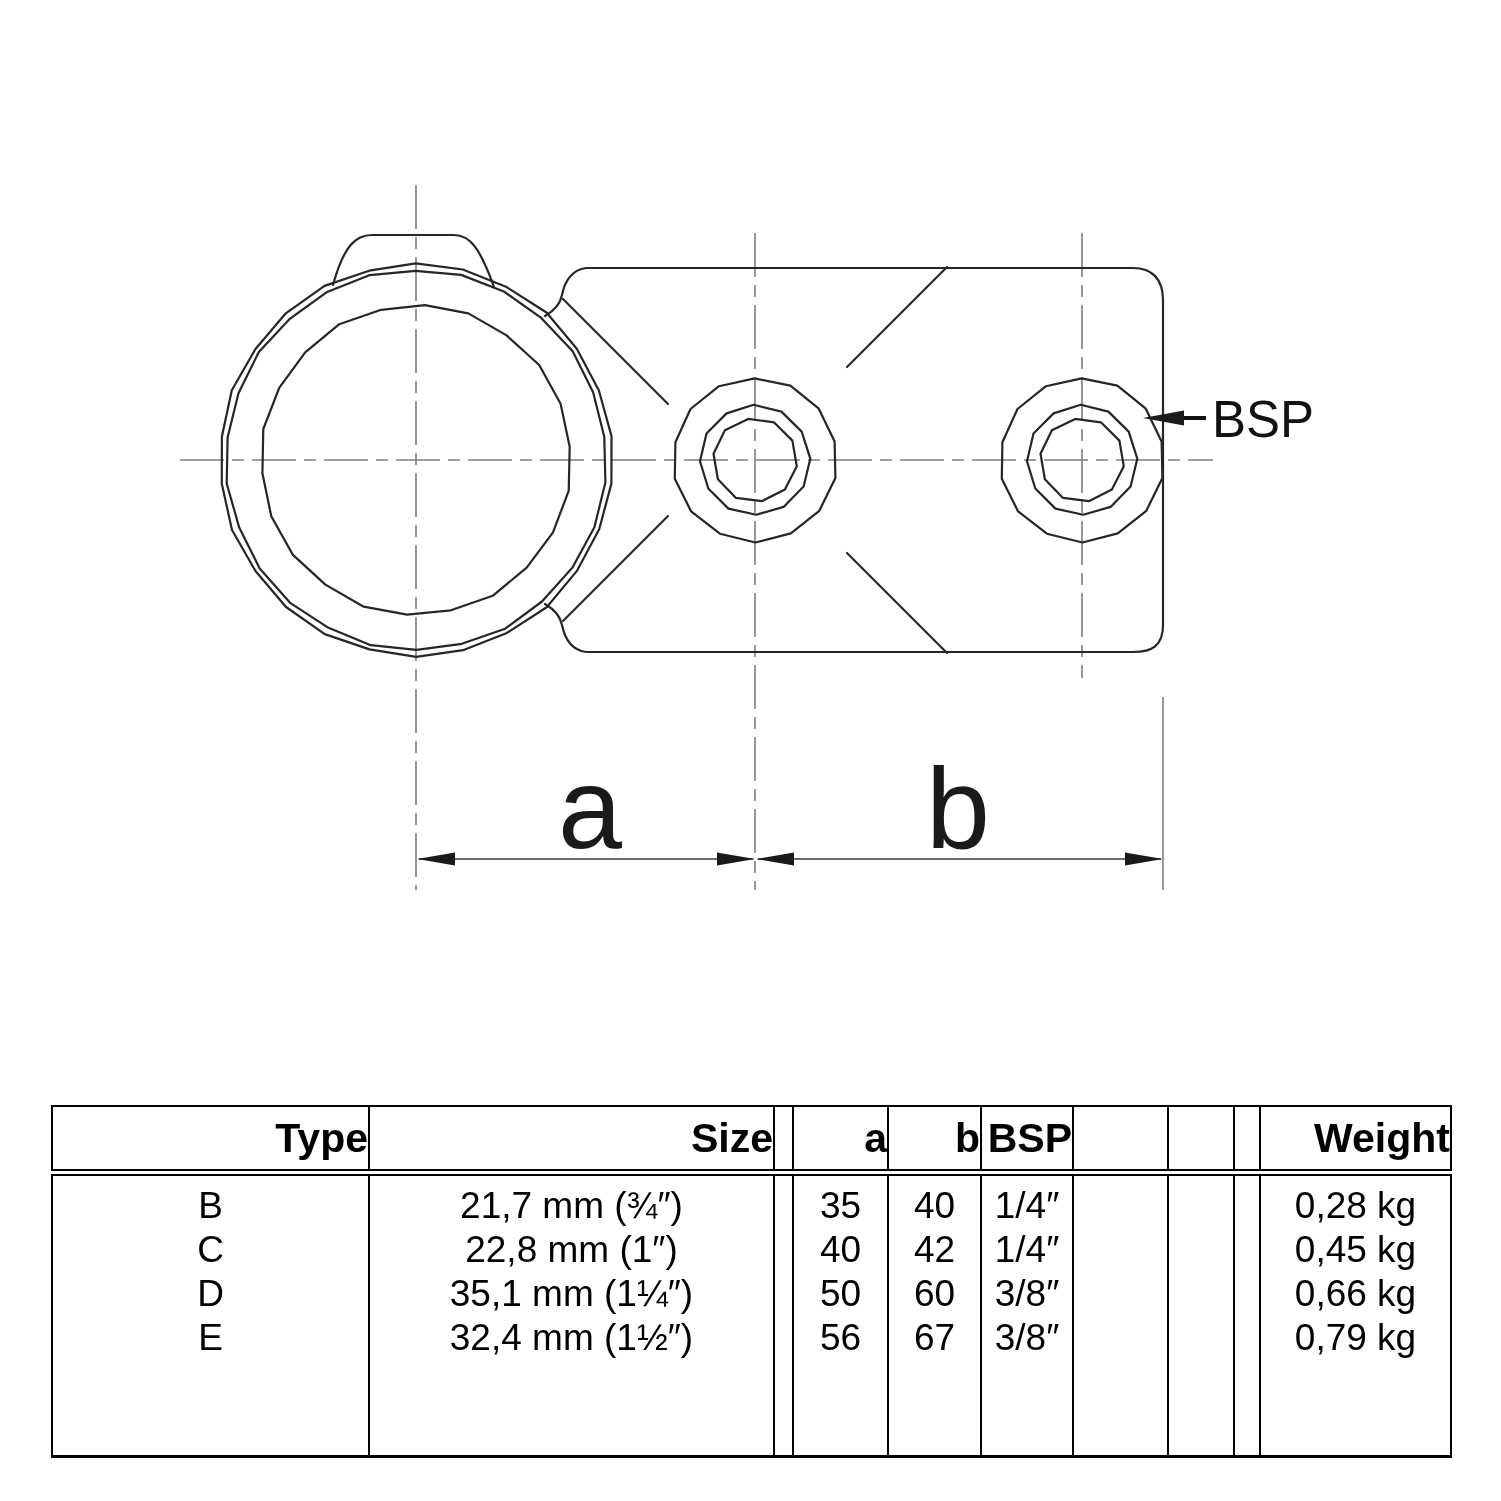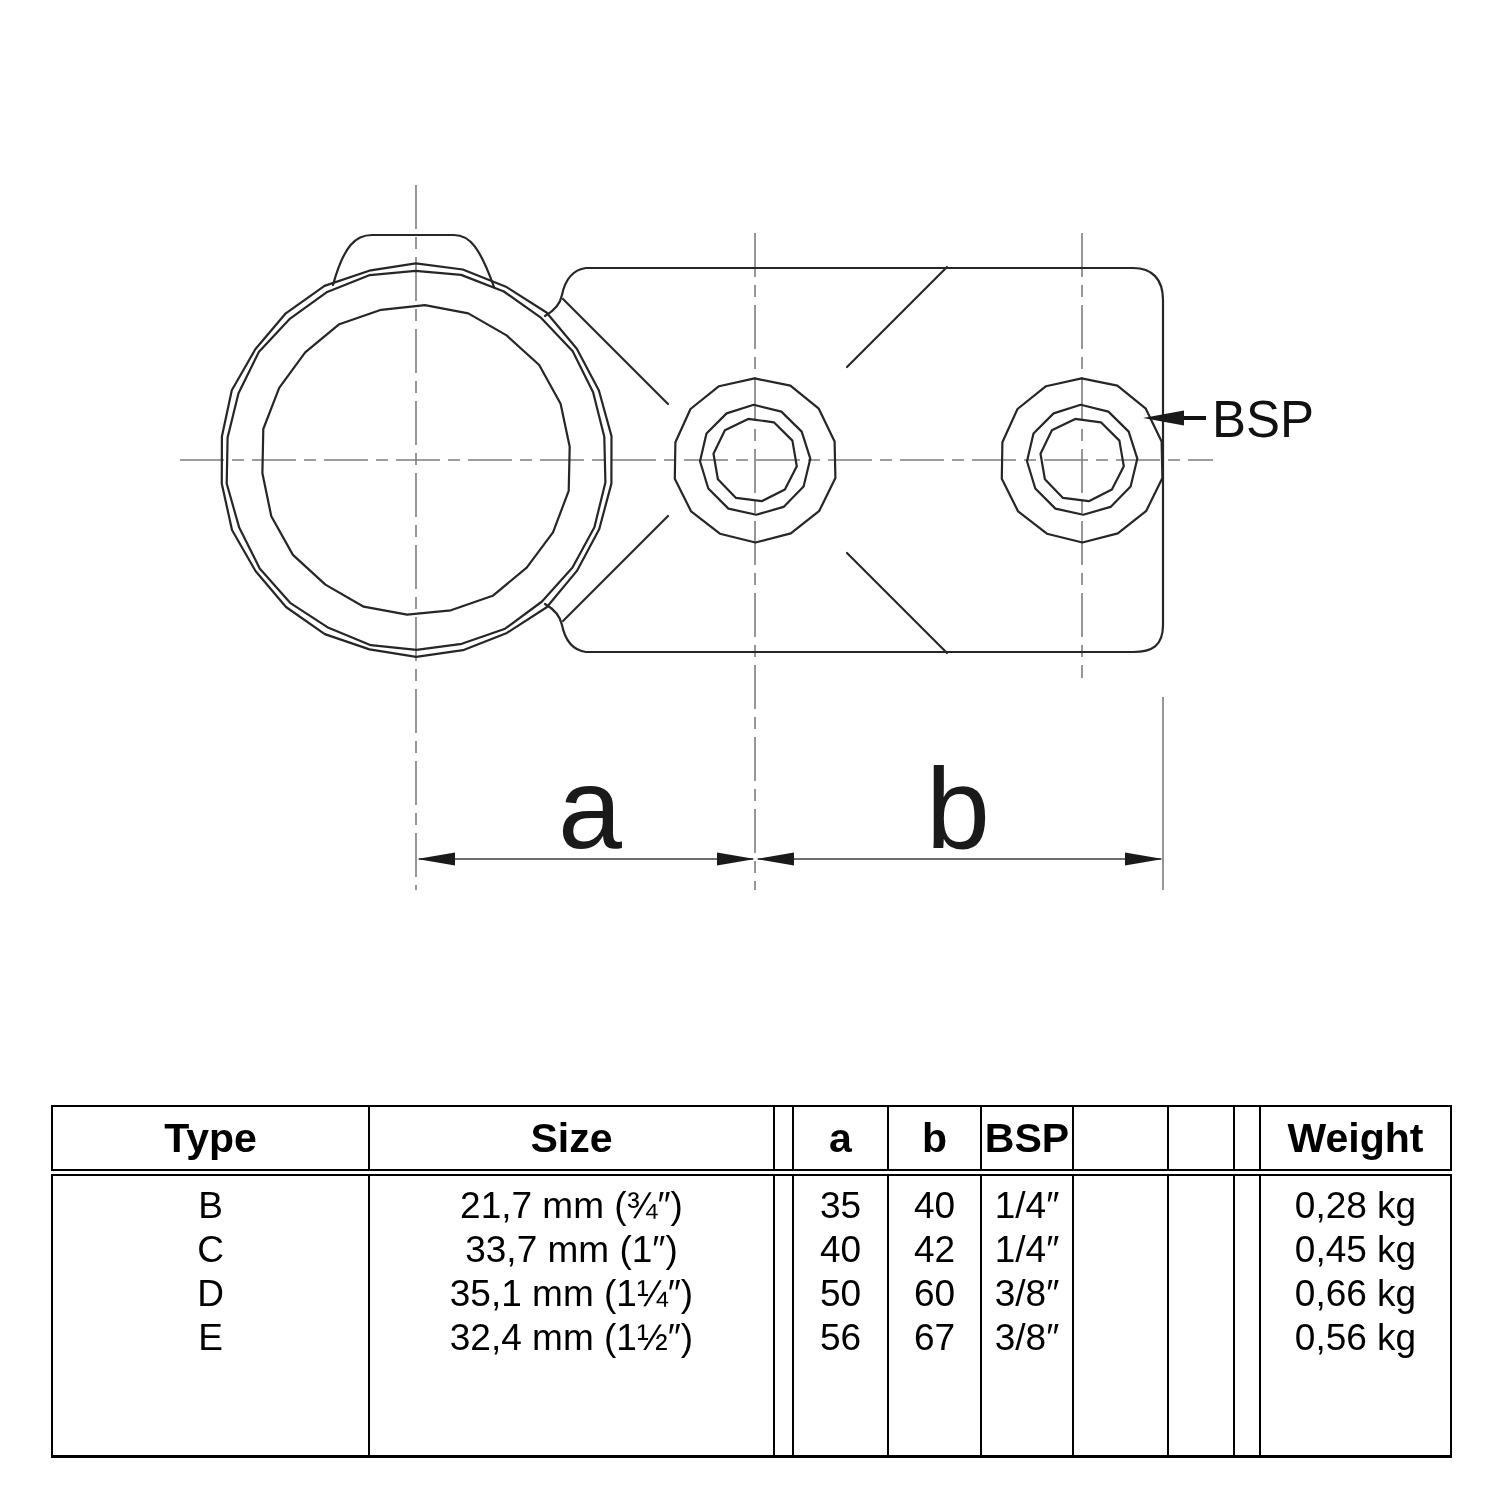--- a/index.html
+++ b/index.html
@@ -19,21 +19,21 @@
   .bsplabel{font-family:"Liberation Sans",sans-serif;font-size:51px;fill:#111;}
 
   
   table.spec{position:absolute;left:51px;top:1105px;width:1399px;height:353px;
     border-collapse:collapse;table-layout:fixed;background:#fff;
     font-family:"Liberation Sans",sans-serif;color:#000;}
   table.spec td, table.spec th{border-left:2px solid #000;border-right:2px solid #000;
     overflow:hidden;white-space:nowrap;}
   table.spec{border:2px solid #000;border-bottom:3px solid #000;}
   table.spec th{border-bottom:7px double #000;height:62px;font-size:41px;font-weight:bold;
-    text-align:center;vertical-align:middle;padding:0;}
+    text-align:right;vertical-align:middle;padding:0;}
   table.spec td{font-size:37px;height:44px;text-align:center;vertical-align:middle;padding:0;line-height:44px;}
   table.spec tr.spacer-row td{height:8px;line-height:8px;border-bottom:none;border-top:none;}
   table.spec tr.filler-row td{height:auto;}
   td.size-cell{text-align:left;padding-left:48px;}
 </style>
 </head>
 <body>
 
 <div class="stage">
 
@@ -128,21 +128,21 @@
         <td>35</td>
         <td>40</td>
         <td>1/4″</td>
         <td></td>
           <td></td>
           <td></td>
         <td>0,28 kg</td>
       </tr>
       <tr>
         <td>C</td>
-        <td class="size-cell">33,7 mm (1″)</td>
+        <td class="size-cell">22,8 mm (1″)</td>
         <td></td>
         <td>40</td>
         <td>42</td>
         <td>1/4″</td>
         <td></td>
           <td></td>
           <td></td>
         <td>0,45 kg</td>
       </tr>
       <tr>
@@ -160,21 +160,21 @@
       <tr>
         <td>E</td>
         <td class="size-cell">32,4 mm (1½″)</td>
         <td></td>
         <td>56</td>
         <td>67</td>
         <td>3/8″</td>
         <td></td>
           <td></td>
           <td></td>
-        <td>0,56 kg</td>
+        <td>0,79 kg</td>
       </tr>
       <tr class="filler-row">
         <td></td>
           <td></td>
           <td></td>
           <td></td>
           <td></td>
           <td></td>
           <td></td>
           <td></td>

